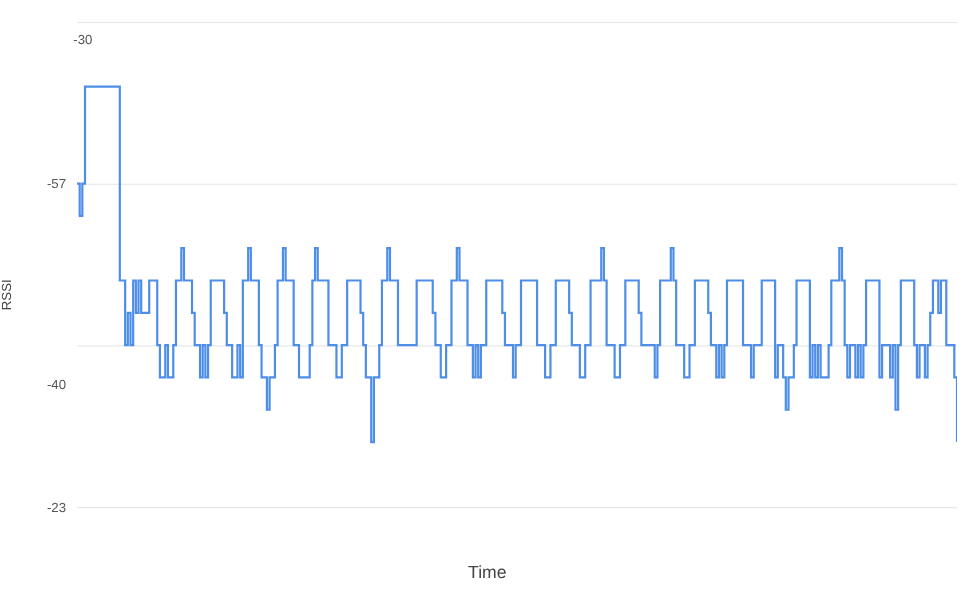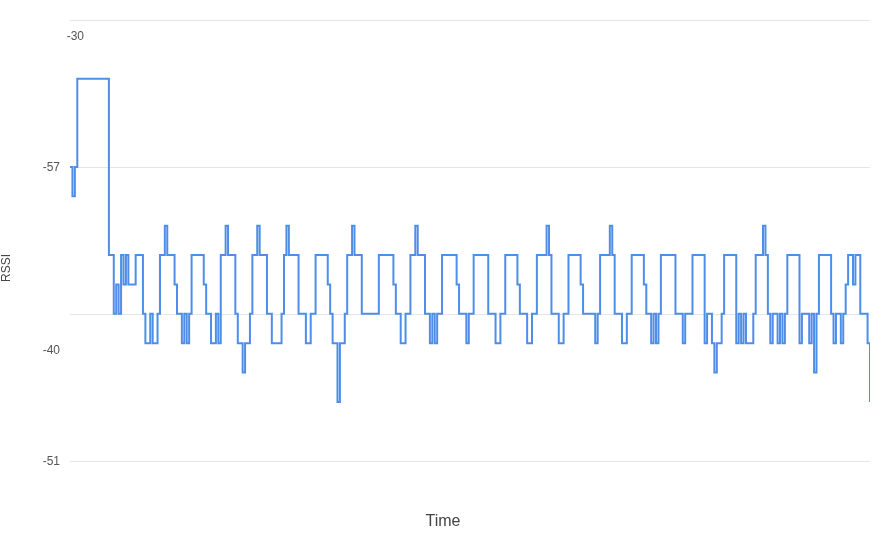--- a/index.html
+++ b/index.html
@@ -14,21 +14,21 @@
 </style>
 </head>
 <body>
 
 <div class="wrap">
   <div class="yaxis-label">RSSI</div>
 
   <div class="ytick" style="top:36px;padding-left:24px;">-30</div>
   <div class="ytick" style="top:166.9px;">-57</div>
   <div class="ytick" style="top:313.7px;margin-top:36px;">-40</div>
-  <div class="ytick" style="top:460.6px;">-51</div>
+  <div class="ytick" style="top:460.6px;">-23</div>
 
   <div class="plot">
     <div class="gridline" style="top:0px;"></div>
     <div class="gridline" style="top:146.9px;"></div>
     <div class="gridline" style="top:293.7px;"></div>
     <div class="gridline" style="top:440.6px;"></div>
     <svg id="chart-svg" width="800" height="470">
       <polyline id="series-line" class="series" points="0,146.875 2.43161094224924,146.875 2.43161094224924,176.25 4.86322188449848,176.25 4.86322188449848,146.875 7.29483282674772,146.875 7.29483282674772,58.75 9.72644376899696,58.75 9.72644376899696,58.75 12.158054711246201,58.75 12.158054711246201,58.75 14.58966565349544,58.75 14.58966565349544,58.75 17.02127659574468,58.75 17.02127659574468,58.75 19.45288753799392,58.75 19.45288753799392,58.75 21.88449848024316,58.75 21.88449848024316,58.75 24.316109422492403,58.75 24.316109422492403,58.75 26.74772036474164,58.75 26.74772036474164,58.75 29.17933130699088,58.75 29.17933130699088,58.75 31.61094224924012,58.75 31.61094224924012,58.75 34.04255319148936,58.75 34.04255319148936,58.75 36.474164133738604,58.75 36.474164133738604,58.75 38.90577507598784,58.75 38.90577507598784,235 41.33738601823708,235 41.33738601823708,235 43.76899696048632,235 43.76899696048632,293.75 46.20060790273556,293.75 46.20060790273556,264.375 48.632218844984806,264.375 48.632218844984806,293.75 51.06382978723404,293.75 51.06382978723404,235 53.49544072948328,235 53.49544072948328,264.375 55.92705167173252,264.375 55.92705167173252,235 58.35866261398176,235 58.35866261398176,264.375 60.790273556231,264.375 60.790273556231,264.375 63.22188449848024,264.375 63.22188449848024,264.375 65.65349544072949,264.375 65.65349544072949,235 68.08510638297872,235 68.08510638297872,235 70.51671732522796,235 70.51671732522796,235 72.94832826747721,235 72.94832826747721,293.75 75.37993920972644,293.75 75.37993920972644,323.125 77.81155015197568,323.125 77.81155015197568,323.125 80.24316109422493,323.125 80.24316109422493,293.75 82.67477203647417,293.75 82.67477203647417,323.125 85.1063829787234,323.125 85.1063829787234,323.125 87.53799392097264,323.125 87.53799392097264,293.75 89.96960486322189,293.75 89.96960486322189,235 92.40121580547113,235 92.40121580547113,235 94.83282674772036,235 94.83282674772036,205.625 97.26443768996961,205.625 97.26443768996961,235 99.69604863221885,235 99.69604863221885,235 102.12765957446808,235 102.12765957446808,235 104.55927051671732,235 104.55927051671732,264.375 106.99088145896656,264.375 106.99088145896656,293.75 109.4224924012158,293.75 109.4224924012158,293.75 111.85410334346504,293.75 111.85410334346504,323.125 114.28571428571428,323.125 114.28571428571428,293.75 116.71732522796351,293.75 116.71732522796351,323.125 119.14893617021276,323.125 119.14893617021276,293.75 121.580547112462,293.75 121.580547112462,235 124.01215805471124,235 124.01215805471124,235 126.44376899696049,235 126.44376899696049,235 128.87537993920972,235 128.87537993920972,235 131.30699088145897,235 131.30699088145897,235 133.7386018237082,235 133.7386018237082,264.375 136.17021276595744,264.375 136.17021276595744,293.75 138.6018237082067,293.75 138.6018237082067,293.75 141.03343465045592,293.75 141.03343465045592,323.125 143.46504559270517,323.125 143.46504559270517,323.125 145.89665653495442,323.125 145.89665653495442,293.75 148.32826747720364,293.75 148.32826747720364,323.125 150.7598784194529,323.125 150.7598784194529,235 153.19148936170214,235 153.19148936170214,235 155.62310030395136,235 155.62310030395136,205.625 158.0547112462006,205.625 158.0547112462006,235 160.48632218844986,235 160.48632218844986,235 162.91793313069908,235 162.91793313069908,235 165.34954407294833,235 165.34954407294833,293.75 167.78115501519756,293.75 167.78115501519756,323.125 170.2127659574468,323.125 170.2127659574468,323.125 172.64437689969606,323.125 172.64437689969606,352.5 175.07598784194528,352.5 175.07598784194528,323.125 177.50759878419453,323.125 177.50759878419453,323.125 179.93920972644378,323.125 179.93920972644378,293.75 182.370820668693,293.75 182.370820668693,235 184.80243161094225,235 184.80243161094225,235 187.2340425531915,235 187.2340425531915,205.625 189.66565349544072,205.625 189.66565349544072,235 192.09726443768997,235 192.09726443768997,235 194.52887537993922,235 194.52887537993922,235 196.96048632218844,235 196.96048632218844,293.75 199.3920972644377,293.75 199.3920972644377,293.75 201.82370820668694,293.75 201.82370820668694,323.125 204.25531914893617,323.125 204.25531914893617,323.125 206.68693009118542,323.125 206.68693009118542,323.125 209.11854103343464,323.125 209.11854103343464,323.125 211.5501519756839,323.125 211.5501519756839,293.75 213.9817629179331,293.75 213.9817629179331,235 216.4133738601824,235 216.4133738601824,205.625 218.8449848024316,205.625 218.8449848024316,235 221.27659574468086,235 221.27659574468086,235 223.70820668693008,235 223.70820668693008,235 226.13981762917933,235 226.13981762917933,235 228.57142857142856,235 228.57142857142856,293.75 231.00303951367783,293.75 231.00303951367783,293.75 233.43465045592703,293.75 233.43465045592703,293.75 235.8662613981763,293.75 235.8662613981763,323.125 238.29787234042553,323.125 238.29787234042553,323.125 240.72948328267478,323.125 240.72948328267478,293.75 243.161094224924,293.75 243.161094224924,293.75 245.59270516717328,293.75 245.59270516717328,235 248.02431610942247,235 248.02431610942247,235 250.45592705167175,235 250.45592705167175,235 252.88753799392097,235 252.88753799392097,235 255.31914893617022,235 255.31914893617022,235 257.75075987841944,235 257.75075987841944,264.375 260.1823708206687,264.375 260.1823708206687,293.75 262.61398176291794,293.75 262.61398176291794,323.125 265.04559270516717,323.125 265.04559270516717,323.125 267.4772036474164,323.125 267.4772036474164,381.875 269.90881458966567,381.875 269.90881458966567,323.125 272.3404255319149,323.125 272.3404255319149,323.125 274.77203647416417,323.125 274.77203647416417,293.75 277.2036474164134,293.75 277.2036474164134,235 279.6352583586626,235 279.6352583586626,235 282.06686930091183,235 282.06686930091183,205.625 284.4984802431611,205.625 284.4984802431611,235 286.93009118541033,235 286.93009118541033,235 289.3617021276596,235 289.3617021276596,235 291.79331306990883,235 291.79331306990883,293.75 294.22492401215806,293.75 294.22492401215806,293.75 296.6565349544073,293.75 296.6565349544073,293.75 299.08814589665656,293.75 299.08814589665656,293.75 301.5197568389058,293.75 301.5197568389058,293.75 303.95136778115506,293.75 303.95136778115506,293.75 306.3829787234043,293.75 306.3829787234043,293.75 308.8145896656535,293.75 308.8145896656535,235 311.2462006079027,235 311.2462006079027,235 313.677811550152,235 313.677811550152,235 316.1094224924012,235 316.1094224924012,235 318.5410334346505,235 318.5410334346505,235 320.9726443768997,235 320.9726443768997,235 323.4042553191489,235 323.4042553191489,264.375 325.83586626139817,264.375 325.83586626139817,293.75 328.2674772036474,293.75 328.2674772036474,293.75 330.69908814589667,293.75 330.69908814589667,323.125 333.1306990881459,323.125 333.1306990881459,323.125 335.5623100303951,323.125 335.5623100303951,293.75 337.99392097264433,293.75 337.99392097264433,293.75 340.4255319148936,293.75 340.4255319148936,235 342.85714285714283,235 342.85714285714283,235 345.2887537993921,235 345.2887537993921,205.625 347.72036474164133,205.625 347.72036474164133,235 350.15197568389056,235 350.15197568389056,235 352.5835866261398,235 352.5835866261398,235 355.01519756838906,235 355.01519756838906,293.75 357.4468085106383,293.75 357.4468085106383,293.75 359.87841945288756,293.75 359.87841945288756,323.125 362.3100303951368,323.125 362.3100303951368,293.75 364.741641337386,293.75 364.741641337386,323.125 367.1732522796352,323.125 367.1732522796352,293.75 369.6048632218845,293.75 369.6048632218845,293.75 372.0364741641337,293.75 372.0364741641337,235 374.468085106383,235 374.468085106383,235 376.8996960486322,235 376.8996960486322,235 379.33130699088144,235 379.33130699088144,235 381.76291793313067,235 381.76291793313067,235 384.19452887537994,235 384.19452887537994,235 386.62613981762917,235 386.62613981762917,264.375 389.05775075987845,264.375 389.05775075987845,293.75 391.48936170212767,293.75 391.48936170212767,293.75 393.9209726443769,293.75 393.9209726443769,293.75 396.3525835866261,293.75 396.3525835866261,323.125 398.7841945288754,323.125 398.7841945288754,293.75 401.21580547112467,293.75 401.21580547112467,293.75 403.6474164133739,293.75 403.6474164133739,235 406.0790273556231,235 406.0790273556231,235 408.51063829787233,235 408.51063829787233,235 410.9422492401216,235 410.9422492401216,235 413.37386018237083,235 413.37386018237083,235 415.80547112462006,235 415.80547112462006,235 418.2370820668693,235 418.2370820668693,293.75 420.66869300911856,293.75 420.66869300911856,293.75 423.1003039513678,293.75 423.1003039513678,293.75 425.531914893617,293.75 425.531914893617,323.125 427.9635258358662,323.125 427.9635258358662,323.125 430.39513677811556,323.125 430.39513677811556,293.75 432.8267477203648,293.75 432.8267477203648,293.75 435.258358662614,293.75 435.258358662614,235 437.6899696048632,235 437.6899696048632,235 440.1215805471125,235 440.1215805471125,235 442.5531914893617,235 442.5531914893617,235 444.98480243161094,235 444.98480243161094,235 447.41641337386017,235 447.41641337386017,264.375 449.84802431610944,264.375 449.84802431610944,293.75 452.27963525835867,293.75 452.27963525835867,293.75 454.7112462006079,293.75 454.7112462006079,293.75 457.1428571428571,293.75 457.1428571428571,323.125 459.57446808510645,323.125 459.57446808510645,323.125 462.00607902735567,323.125 462.00607902735567,293.75 464.4376899696049,293.75 464.4376899696049,293.75 466.86930091185405,293.75 466.86930091185405,235 469.3009118541034,235 469.3009118541034,235 471.7325227963526,235 471.7325227963526,235 474.16413373860183,235 474.16413373860183,235 476.59574468085106,235 476.59574468085106,205.625 479.02735562310033,205.625 479.02735562310033,235 481.45896656534956,235 481.45896656534956,293.75 483.8905775075988,293.75 483.8905775075988,293.75 486.322188449848,293.75 486.322188449848,293.75 488.7537993920972,293.75 488.7537993920972,323.125 491.18541033434656,323.125 491.18541033434656,323.125 493.6170212765957,323.125 493.6170212765957,293.75 496.04863221884494,293.75 496.04863221884494,293.75 498.48024316109417,293.75 498.48024316109417,235 500.9118541033435,235 500.9118541033435,235 503.3434650455927,235 503.3434650455927,235 505.77507598784194,235 505.77507598784194,235 508.20668693009117,235 508.20668693009117,235 510.63829787234044,235 510.63829787234044,264.375 513.0699088145897,264.375 513.0699088145897,293.75 515.5015197568389,293.75 515.5015197568389,293.75 517.9331306990881,293.75 517.9331306990881,293.75 520.3647416413374,293.75 520.3647416413374,293.75 522.7963525835867,293.75 522.7963525835867,293.75 525.2279635258359,293.75 525.2279635258359,323.125 527.6595744680851,323.125 527.6595744680851,293.75 530.0911854103343,293.75 530.0911854103343,235 532.5227963525836,235 532.5227963525836,235 534.9544072948328,235 534.9544072948328,235 537.386018237082,235 537.386018237082,235 539.8176291793313,235 539.8176291793313,205.625 542.2492401215806,205.625 542.2492401215806,235 544.6808510638298,235 544.6808510638298,293.75 547.112462006079,293.75 547.112462006079,293.75 549.5440729483283,293.75 549.5440729483283,293.75 551.9756838905776,293.75 551.9756838905776,323.125 554.4072948328268,323.125 554.4072948328268,323.125 556.838905775076,323.125 556.838905775076,293.75 559.2705167173252,293.75 559.2705167173252,293.75 561.7021276595744,293.75 561.7021276595744,235 564.1337386018237,235 564.1337386018237,235 566.5653495440729,235 566.5653495440729,235 568.9969604863222,235 568.9969604863222,235 571.4285714285714,235 571.4285714285714,235 573.8601823708207,235 573.8601823708207,264.375 576.2917933130699,264.375 576.2917933130699,293.75 578.7234042553192,293.75 578.7234042553192,293.75 581.1550151975684,293.75 581.1550151975684,323.125 583.5866261398177,323.125 583.5866261398177,293.75 586.0182370820669,293.75 586.0182370820669,323.125 588.4498480243161,323.125 588.4498480243161,293.75 590.8814589665653,293.75 590.8814589665653,235 593.3130699088146,235 593.3130699088146,235 595.7446808510638,235 595.7446808510638,235 598.1762917933131,235 598.1762917933131,235 600.6079027355623,235 600.6079027355623,235 603.0395136778116,235 603.0395136778116,235 605.4711246200608,235 605.4711246200608,293.75 607.9027355623101,293.75 607.9027355623101,293.75 610.3343465045593,293.75 610.3343465045593,293.75 612.7659574468086,293.75 612.7659574468086,323.125 615.1975683890578,323.125 615.1975683890578,293.75 617.629179331307,293.75 617.629179331307,293.75 620.0607902735562,293.75 620.0607902735562,293.75 622.4924012158054,293.75 622.4924012158054,235 624.9240121580547,235 624.9240121580547,235 627.355623100304,235 627.355623100304,235 629.7872340425532,235 629.7872340425532,235 632.2188449848024,235 632.2188449848024,235 634.6504559270517,235 634.6504559270517,323.125 637.082066869301,323.125 637.082066869301,293.75 639.5136778115502,293.75 639.5136778115502,293.75 641.9452887537994,293.75 641.9452887537994,323.125 644.3768996960487,323.125 644.3768996960487,352.5 646.8085106382978,352.5 646.8085106382978,323.125 649.2401215805471,323.125 649.2401215805471,323.125 651.6717325227963,323.125 651.6717325227963,293.75 654.1033434650456,293.75 654.1033434650456,235 656.5349544072948,235 656.5349544072948,235 658.9665653495441,235 658.9665653495441,235 661.3981762917933,235 661.3981762917933,235 663.8297872340426,235 663.8297872340426,235 666.2613981762918,235 666.2613981762918,323.125 668.6930091185411,323.125 668.6930091185411,293.75 671.1246200607902,293.75 671.1246200607902,323.125 673.5562310030394,323.125 673.5562310030394,293.75 675.9878419452887,293.75 675.9878419452887,323.125 678.419452887538,323.125 678.419452887538,323.125 680.8510638297872,323.125 680.8510638297872,323.125 683.2826747720364,323.125 683.2826747720364,293.75 685.7142857142857,293.75 685.7142857142857,235 688.145896656535,235 688.145896656535,235 690.5775075987842,235 690.5775075987842,235 693.0091185410334,235 693.0091185410334,205.625 695.4407294832827,205.625 695.4407294832827,235 697.872340425532,235 697.872340425532,293.75 700.3039513677811,293.75 700.3039513677811,323.125 702.7355623100303,323.125 702.7355623100303,293.75 705.1671732522796,293.75 705.1671732522796,293.75 707.5987841945289,293.75 707.5987841945289,323.125 710.0303951367781,323.125 710.0303951367781,293.75 712.4620060790273,293.75 712.4620060790273,323.125 714.8936170212766,323.125 714.8936170212766,293.75 717.3252279635259,293.75 717.3252279635259,235 719.7568389057751,235 719.7568389057751,235 722.1884498480243,235 722.1884498480243,235 724.6200607902736,235 724.6200607902736,235 727.0516717325228,235 727.0516717325228,235 729.483282674772,235 729.483282674772,323.125 731.9148936170212,323.125 731.9148936170212,293.75 734.3465045592704,293.75 734.3465045592704,293.75 736.7781155015198,293.75 736.7781155015198,293.75 739.209726443769,293.75 739.209726443769,323.125 741.6413373860182,323.125 741.6413373860182,293.75 744.0729483282674,293.75 744.0729483282674,352.5 746.5045592705168,352.5 746.5045592705168,293.75 748.936170212766,293.75 748.936170212766,235 751.3677811550152,235 751.3677811550152,235 753.7993920972644,235 753.7993920972644,235 756.2310030395137,235 756.2310030395137,235 758.6626139817629,235 758.6626139817629,235 761.0942249240121,235 761.0942249240121,293.75 763.5258358662613,293.75 763.5258358662613,323.125 765.9574468085107,323.125 765.9574468085107,293.75 768.3890577507599,293.75 768.3890577507599,293.75 770.8206686930091,293.75 770.8206686930091,323.125 773.2522796352583,323.125 773.2522796352583,293.75 775.6838905775077,293.75 775.6838905775077,264.375 778.1155015197569,264.375 778.1155015197569,235 780.5471124620061,235 780.5471124620061,235 782.9787234042553,235 782.9787234042553,264.375 785.4103343465046,264.375 785.4103343465046,235 787.8419452887538,235 787.8419452887538,235 790.273556231003,235 790.273556231003,293.75 792.7051671732522,293.75 792.7051671732522,293.75 795.1367781155016,293.75 795.1367781155016,293.75 797.5683890577508,293.75 797.5683890577508,323.125 800,323.125 800,381.875"></polyline>
     </svg>
   </div>

